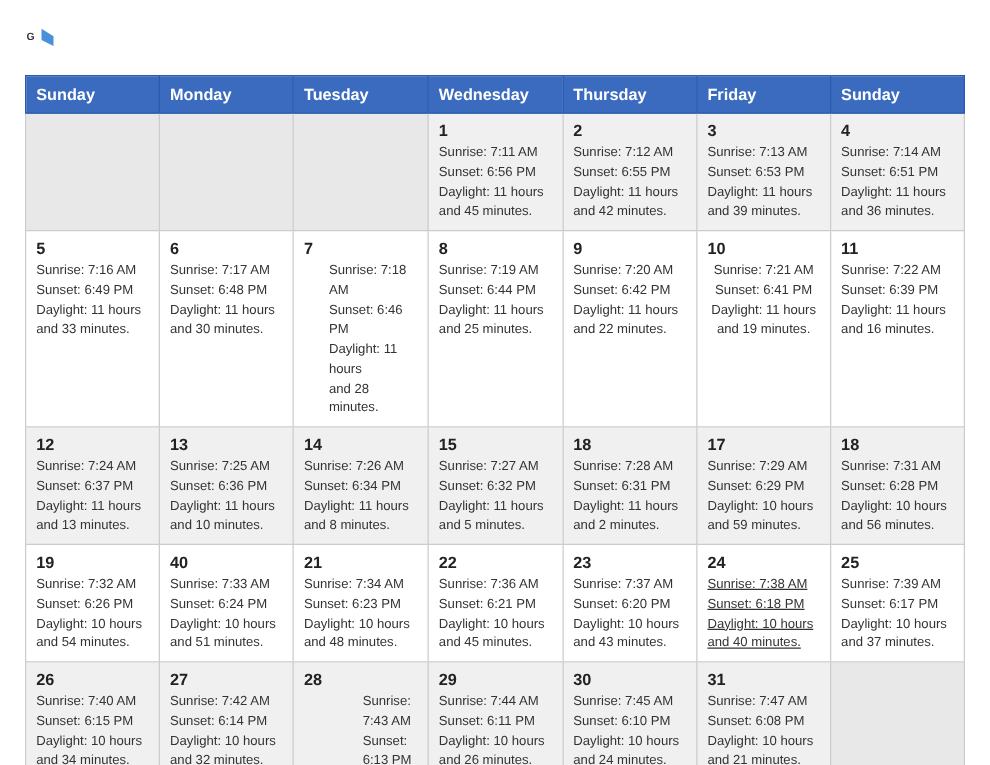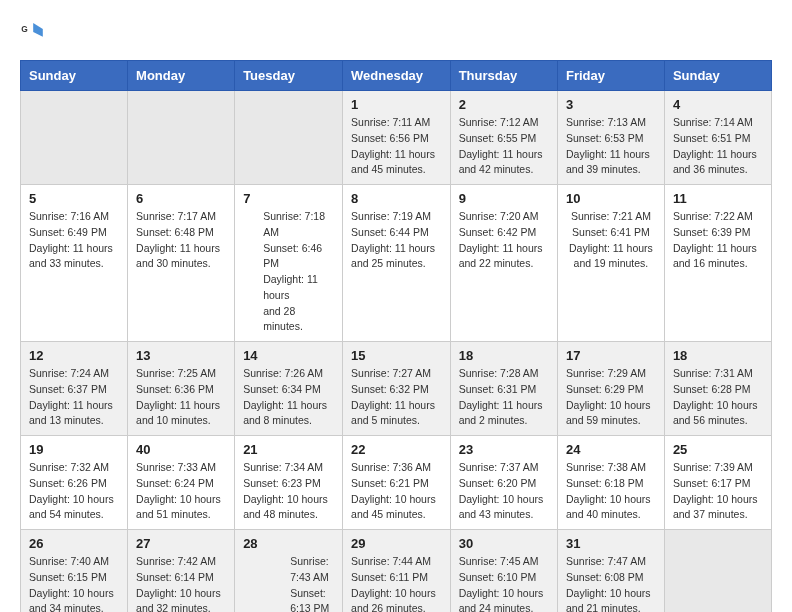--- a/index.html
+++ b/index.html
@@ -289,21 +289,21 @@
         </td>
         <td>
           <div class="day-number">23</div>
           <div class="day-info" style="white-space: pre-line;">Sunrise: 7:37 AM
 Sunset: 6:20 PM
 Daylight: 10 hours
 and 43 minutes.</div>
         </td>
         <td>
           <div class="day-number">24</div>
-          <div class="day-info" style="white-space: pre-line;">Sunrise: 7:38 AM
+          <div class="day-info" style="white-space: pre-line; text-decoration: underline;">Sunrise: 7:38 AM
 Sunset: 6:18 PM
 Daylight: 10 hours
 and 40 minutes.</div>
         </td>
         <td>
           <div class="day-number">25</div>
           <div class="day-info" style="white-space: pre-line;">Sunrise: 7:39 AM
 Sunset: 6:17 PM
 Daylight: 10 hours
 and 37 minutes.</div>

